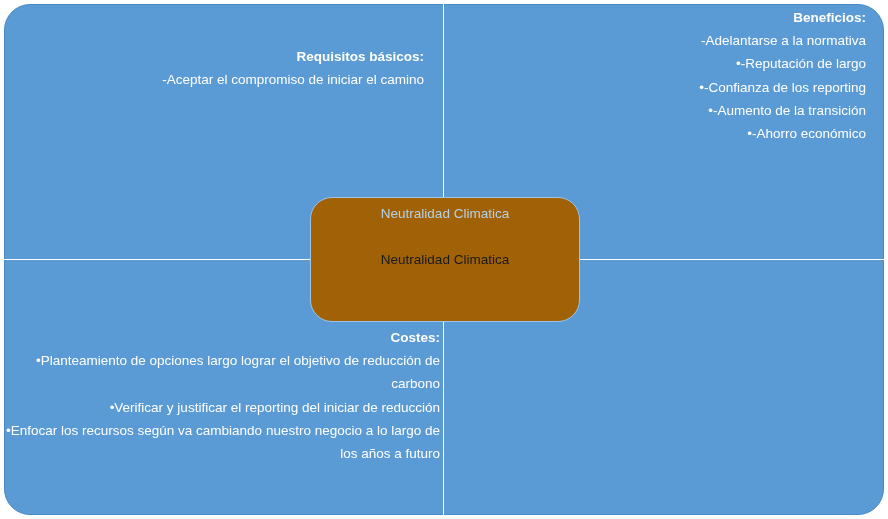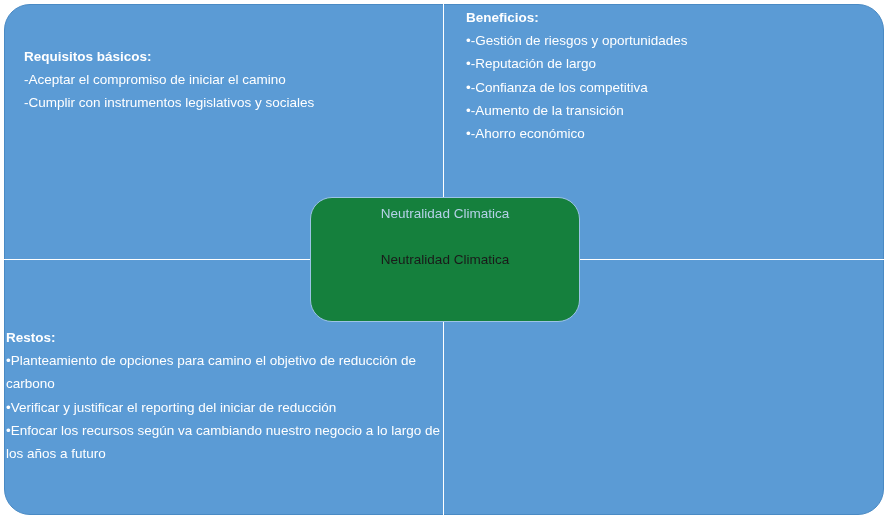--- a/index.html
+++ b/index.html
@@ -42,21 +42,21 @@
     left: 443px;
     top: 4px;
     width: 1px;
     height: 511px;
     background: #ffffff;
   }
   .quad {
     position: absolute;
     box-sizing: border-box;
     color: #ffffff;
-    text-align: left;
+    text-align: right;
     font-size: 13.5px;
     line-height: 1.72;
   }
   .quad .heading {
     font-weight: bold;
   }
   .quad .line {
     white-space: normal;
   }
   #quad-top-left {
@@ -80,21 +80,21 @@
     width: 400px;
   }
   
   .center-node {
     position: absolute;
     left: 310px;
     top: 197px;
     width: 270px;
     height: 125px;
     box-sizing: border-box;
-    background: #15803d;
+    background: #a16207;
     border: 1px solid #9dc3e6;
     border-radius: 22px;
     display: flex;
     align-items: center;
     justify-content: center;
     color: #1a1a1a;
     font-size: 13.5px;
   }
   .center-node .ghost {
     position: absolute;
@@ -116,35 +116,34 @@
 
 <div id="canvas">
 
   <div class="frame"></div>
   <div class="divider-h"></div>
   <div class="divider-v"></div>
 
   <div class="quad" id="quad-top-left">
     <div class="heading">Requisitos básicos:</div>
     <div class="line">-Aceptar el compromiso de iniciar el camino</div>
-    <div class="line">-Cumplir con instrumentos legislativos y sociales</div>
   </div>
 
   <div class="quad" id="quad-top-right">
     <div class="heading">Beneficios:</div>
-    <div class="line">•-Gestión de riesgos y oportunidades</div>
+    <div class="line">-Adelantarse a la normativa</div>
     <div class="line">•-Reputación de largo</div>
-    <div class="line">•-Confianza de los competitiva</div>
+    <div class="line">•-Confianza de los reporting</div>
     <div class="line">•-Aumento de la transición</div>
     <div class="line">•-Ahorro económico</div>
   </div>
 
   <div class="quad" id="quad-bottom-left">
-    <div class="heading">Restos:</div>
-    <div class="line">•Planteamiento de opciones para camino el objetivo de reducción de carbono</div>
+    <div class="heading">Costes:</div>
+    <div class="line">•Planteamiento de opciones largo lograr el objetivo de reducción de carbono</div>
     <div class="line">•Verificar y justificar el reporting del iniciar de reducción</div>
     <div class="line">•Enfocar los recursos según va cambiando nuestro negocio a lo largo de los años a  futuro</div>
   </div>
 
   <div class="quad" id="quad-bottom-right"></div>
 
   <div class="center-node">
     <div class="ghost">Neutralidad Climatica</div>
     <div class="label">Neutralidad Climatica</div>
   </div>

